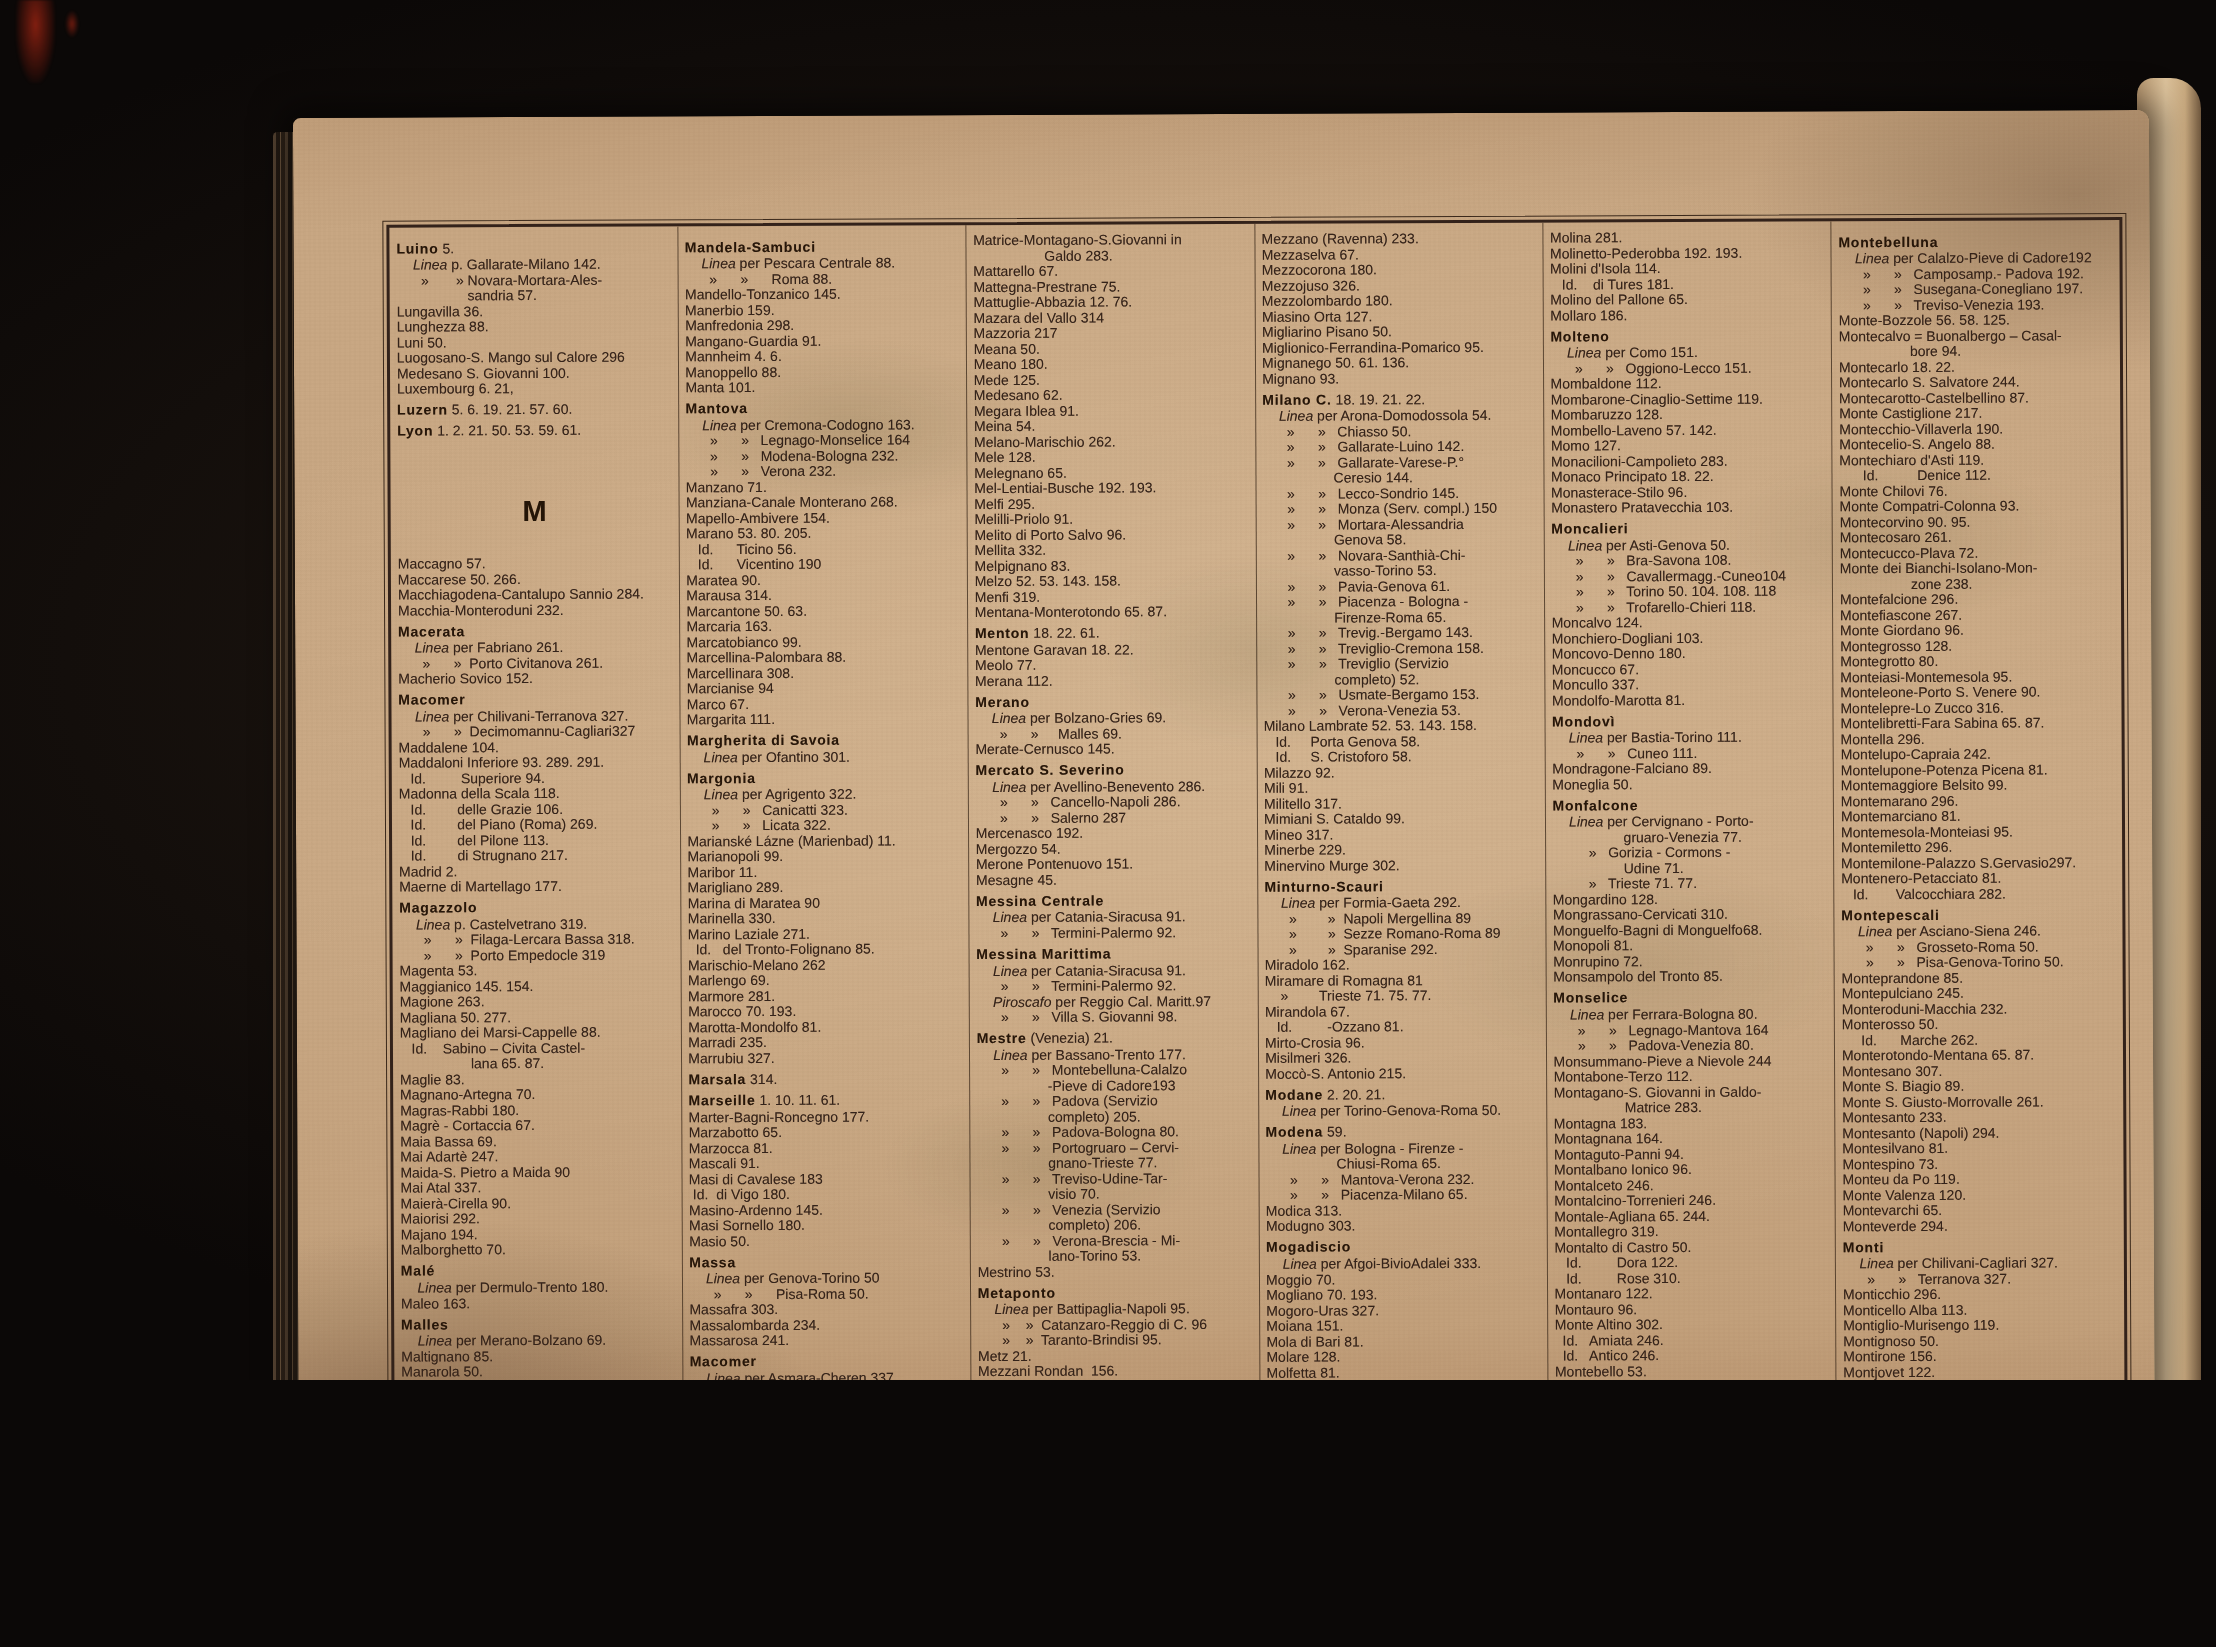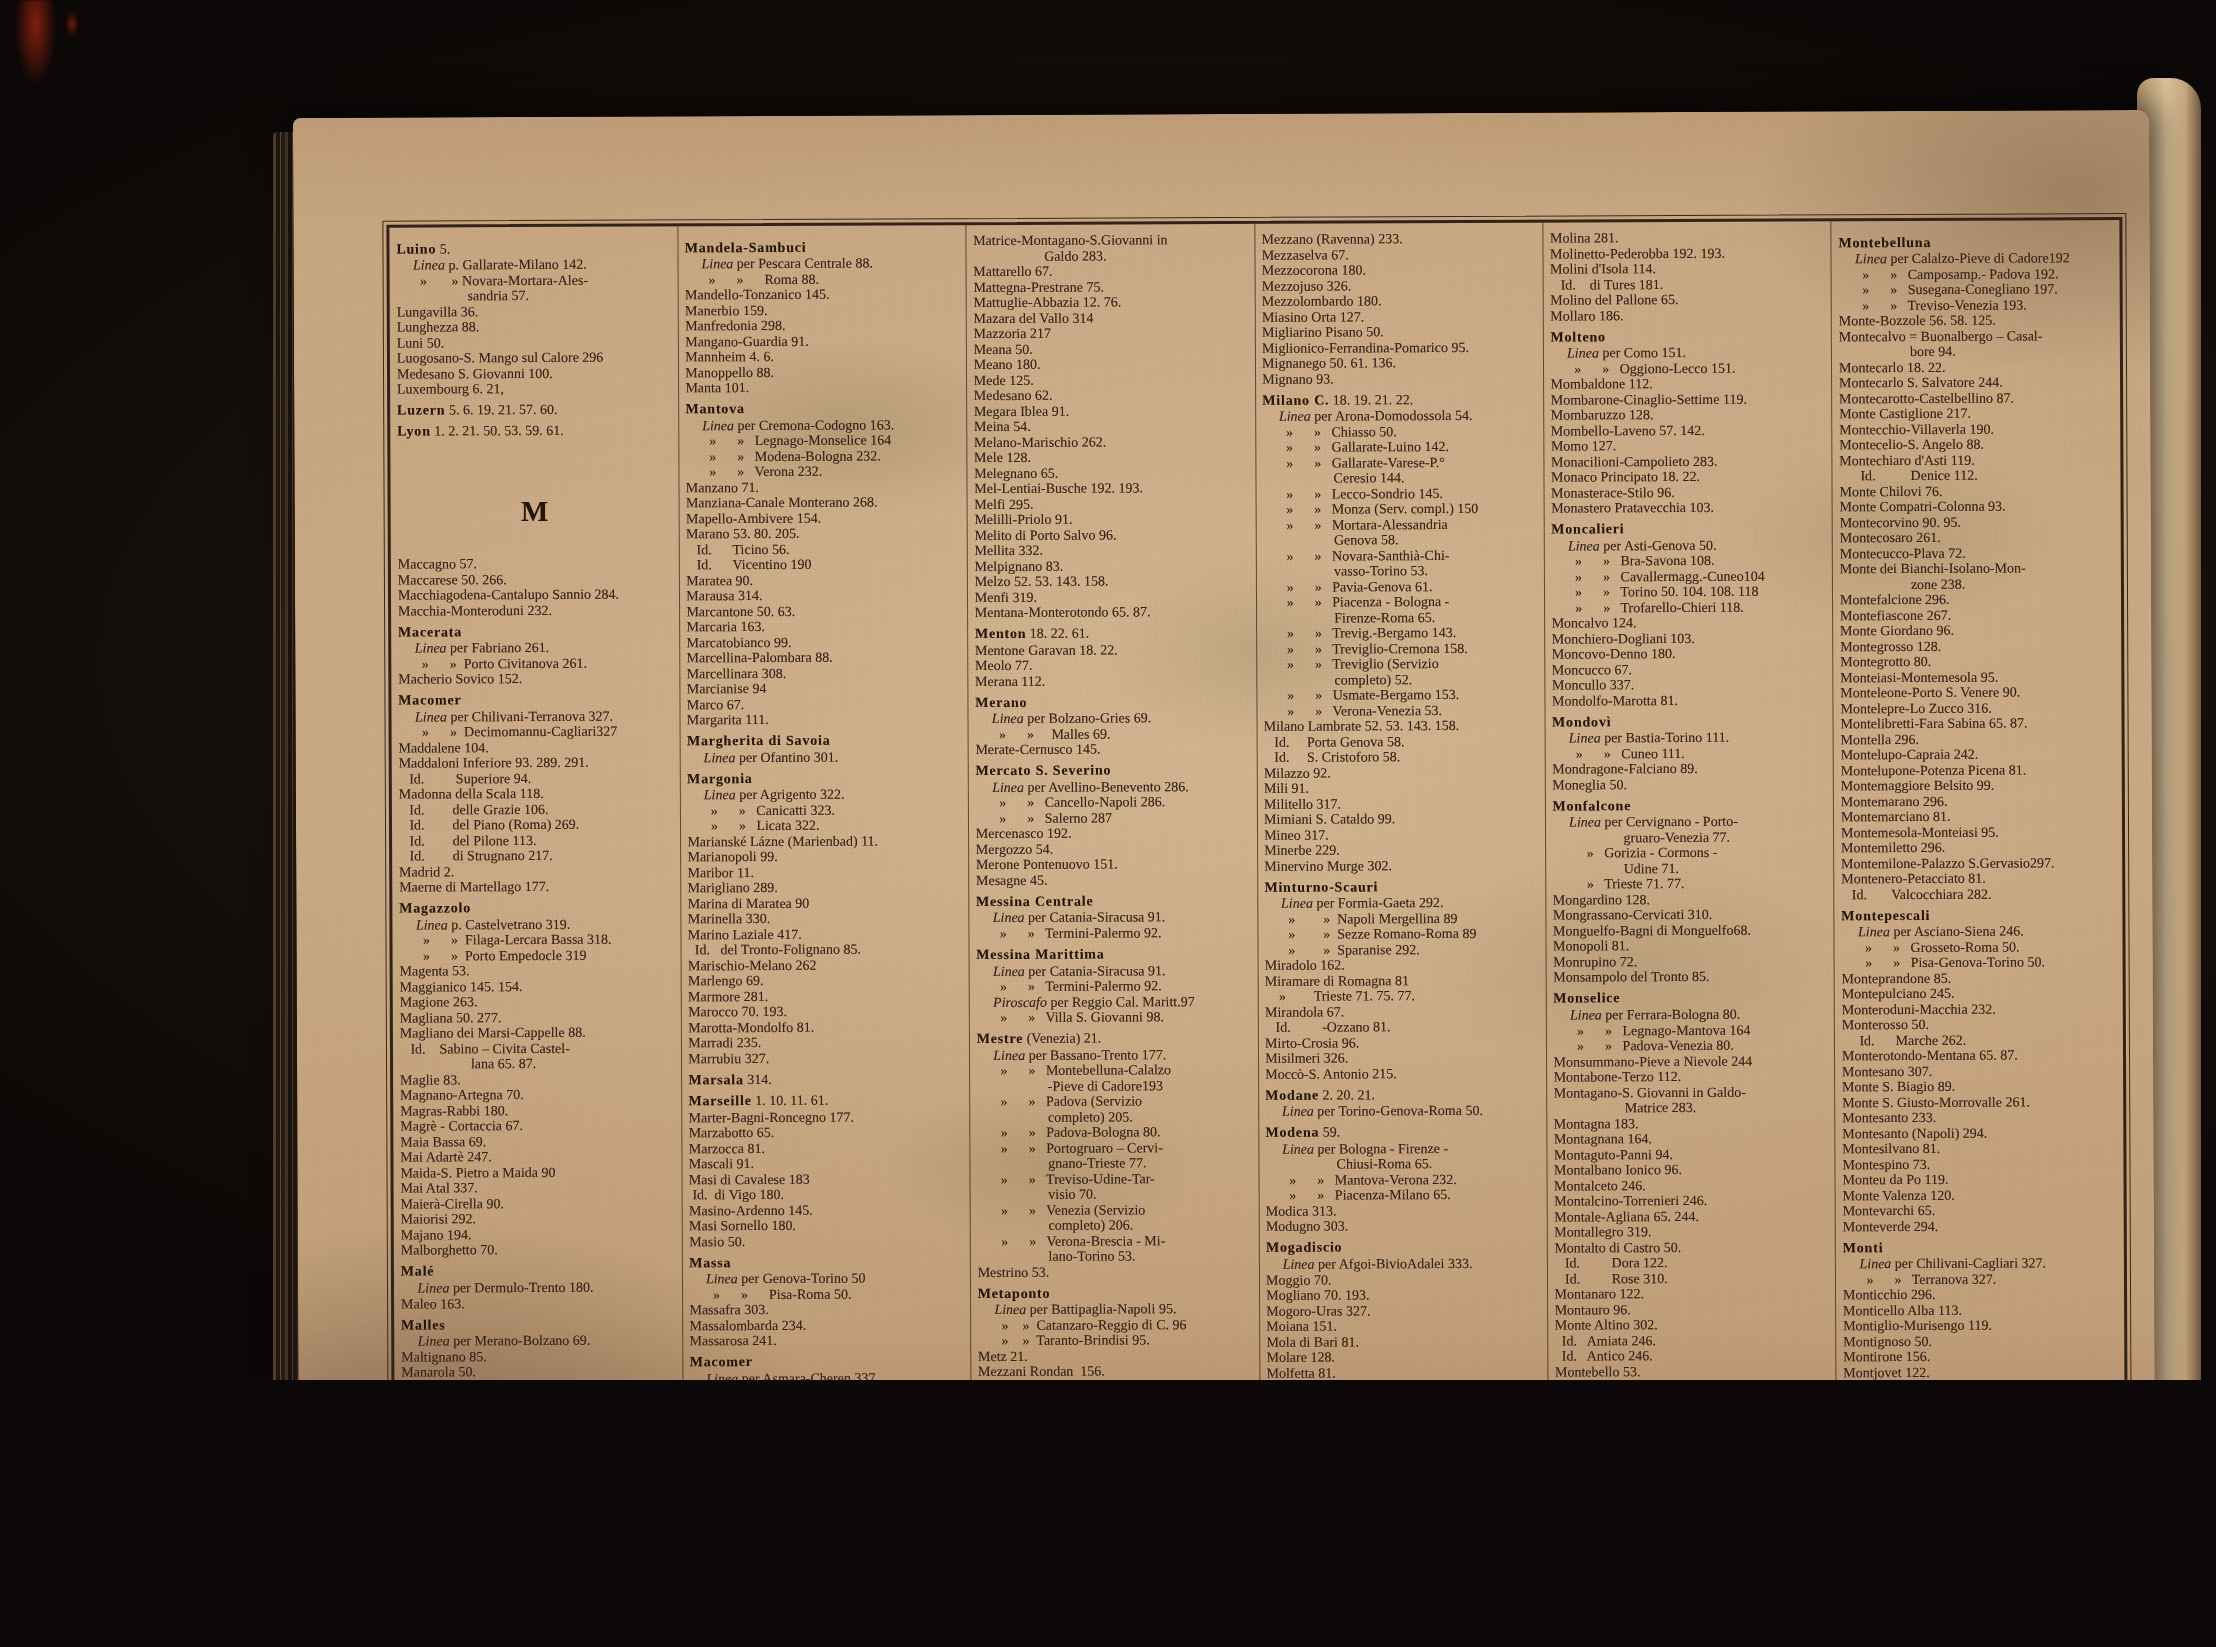--- a/index.html
+++ b/index.html
@@ -1,19 +1,19 @@
 <!DOCTYPE html>
 <html style="font-size:8.9px"><head>
 <meta charset="utf-8">
 <style>
   html,body{margin:0;padding:0;background:#0b0807;}
   .stage{position:relative;width:2216px;height:1380px;overflow:hidden;
     background:
       radial-gradient(ellipse 70% 55% at 52% 48%, #2a211a 0%, #17110d 55%, #0b0807 100%);
-    font-family:Liberation Serif, serif;}
+    font-family:Liberation Sans, sans-serif;}
   .red-mark{position:absolute;left:15.5px;top:0;width:39px;height:83px;
     background:radial-gradient(ellipse at 50% 30%, rgba(150,35,18,.85), rgba(120,25,12,.25) 60%, transparent 75%);
     filter:blur(1.1px);}
   .red-mark2{position:absolute;left:65px;top:10px;width:14.4px;height:28px;
     background:radial-gradient(ellipse, rgba(150,35,18,.7), transparent 70%);filter:blur(1.1px);}
   .page-stack-left{position:absolute;left:273px;top:132px;width:29px;height:1346px;
     background:repeating-linear-gradient(90deg,#6b543e 0 2.8px,#2a1f16 2.8px 6.6px,#8a6d4f 6.6px 8.3px,#3a2b1e 8.3px 12.2px);
     border-radius:4.4px;opacity:.8;}
   .page-edge-right{position:absolute;left:2137px;top:78px;width:64px;height:1463px;
     background:linear-gradient(90deg,#b79770,#dcc29b 45%,#c7a87e 75%,#6e563d);
@@ -174,21 +174,21 @@
             <div class="line h"><span class="b">Margonia</span></div>
             <div class="line l"><span class="i">Linea</span> per Agrigento 322.</div>
             <div class="line l">  »      »   Canicatti 323.</div>
             <div class="line l">  »      »   Licata 322.</div>
             <div class="line">Marianské Lázne (Marienbad) 11.</div>
             <div class="line">Marianopoli 99.</div>
             <div class="line">Maribor 11.</div>
             <div class="line">Marigliano 289.</div>
             <div class="line">Marina di Maratea 90</div>
             <div class="line">Marinella 330.</div>
-            <div class="line">Marino Laziale 417.</div>
+            <div class="line">Marino Laziale 271.</div>
             <div class="line">  Id.   del Tronto-Folignano 85.</div>
             <div class="line">Marischio-Melano 262</div>
             <div class="line">Marlengo 69.</div>
             <div class="line">Marmore 281.</div>
             <div class="line">Marocco 70. 193.</div>
             <div class="line">Marotta-Mondolfo 81.</div>
             <div class="line">Marradi 235.</div>
             <div class="line">Marrubiu 327.</div>
             <div class="line h"><span class="b">Marsala</span> 314.</div>
             <div class="line h"><span class="b">Marseille</span> 1. 10. 11. 61.</div>

